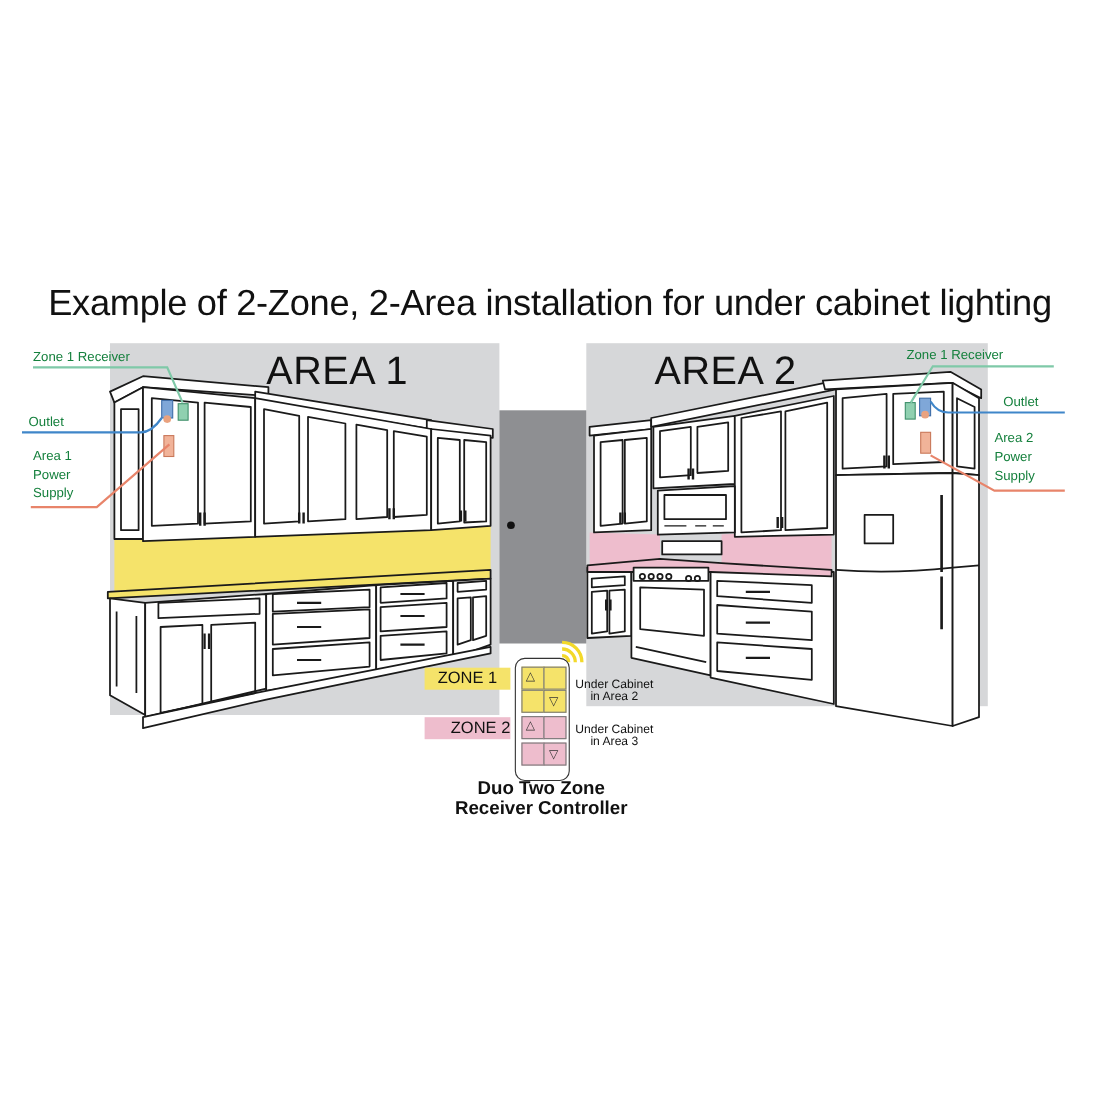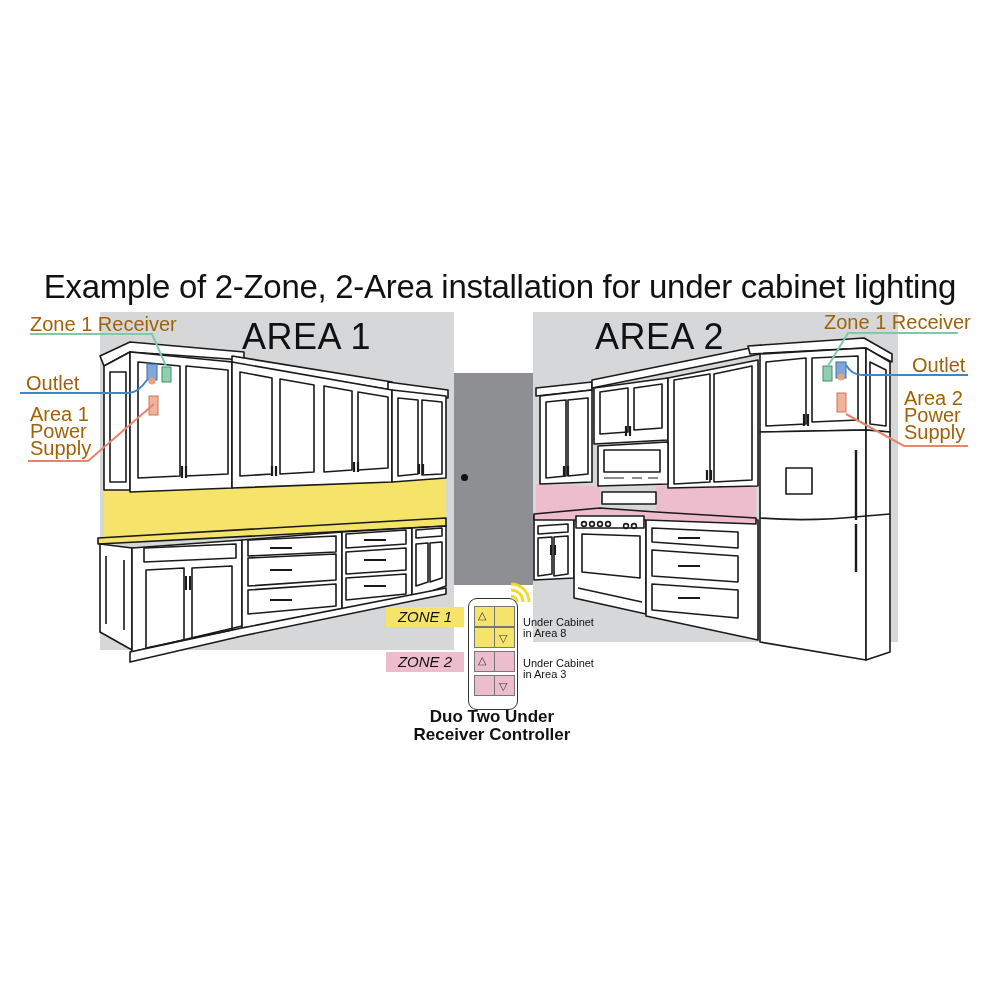--- a/index.html
+++ b/index.html
@@ -1,25 +1,25 @@
 <!DOCTYPE html>
 <html><head>
 <meta charset="utf-8">
 <style>
   html, body { margin:0; padding:0; background:#ffffff; }
   body { width:1000px; height:1000px; position:relative; overflow:hidden;
          font-family:"Liberation Sans", sans-serif; color:#111; }
   .abs { position:absolute; }
-  .title { left:0; top:256px; width:1000px; text-align:center; font-size:33px; letter-spacing:-0.3px;margin-top:12px; }
+  .title { left:0; top:256px; width:1000px; text-align:center; font-size:33px; letter-spacing:-0.3px; }
   .wall { background:#d6d7d9; }
   .door { background:#8e8f92; }
   .area-label { font-size:36px; letter-spacing:0.5px; }
-  .callout { font-size:20px; line-height:17px; color:#a16207; }
-  .zone-tag { font-size:15px; padding:0; text-align:center; line-height:20px;font-style:italic; }
-  .small { font-size:11px; line-height:11px; }
+  .callout { font-size:12px; line-height:17px; color:#15803d; }
+  .zone-tag { font-size:15px; padding:0; text-align:center; line-height:20px; }
+  .small { font-size:11px; line-height:11px;text-align:center; }
   .caption { font-size:17px; font-weight:bold; text-align:center; line-height:18px; }
   svg { position:absolute; left:0; top:0; }
 </style>
 </head>
 <body>
 
 <div class="abs title">Example of 2-Zone, 2-Area installation for under cabinet lighting</div>
 
 <div class="abs wall" style="left:100px;top:312px;width:354px;height:338px;"></div>
 <div class="abs wall" style="left:533px;top:312px;width:365px;height:330px;"></div>
@@ -177,21 +177,21 @@
 
 <svg width="1000" height="1000" viewBox="0 0 1000 1000">
   <g fill="none" stroke="#f3d92a" stroke-width="3">
     <path d="M511 596 a6 6 0 0 1 6 6"></path>
     <path d="M511 590 a12 12 0 0 1 12 12"></path>
     <path d="M511 584 a18 18 0 0 1 18 18"></path>
   </g>
 </svg>
 
 <div class="abs zone-tag" style="left:386px;top:607px;width:78px;background:#f5e36a;">ZONE 1</div>
-<div class="abs zone-tag" style="left:386px;top:652px;width:78px;background:#eebdcd;">ZONE 2</div>
+<div class="abs zone-tag" style="left:386px;top:652px;width:78px;background:#eebdcd;text-align:right;">ZONE 2</div>
 
 <div class="abs" style="left:468px;top:598px;width:48px;height:110px;border:1.5px solid #333;border-radius:9px;background:#fff;"></div>
 
 <div class="abs" style="left:474px;top:606px;width:19px;height:19px;background:#f5e36a;border:1px solid #777;">
   <span style="position:absolute;left:3px;top:3px;font-size:11px;line-height:11px;color:#333;">△</span>
 </div>
 <div class="abs" style="left:494px;top:606px;width:19px;height:19px;background:#f5e36a;border:1px solid #777;"></div>
 <div class="abs" style="left:474px;top:627px;width:19px;height:19px;background:#f5e36a;border:1px solid #777;"></div>
 <div class="abs" style="left:494px;top:627px;width:19px;height:19px;background:#f5e36a;border:1px solid #777;">
   <span style="position:absolute;left:4px;top:5px;font-size:11px;line-height:11px;color:#333;">▽</span>
@@ -201,23 +201,23 @@
   <span style="position:absolute;left:3px;top:3px;font-size:11px;line-height:11px;color:#333;">△</span>
 </div>
 <div class="abs" style="left:494px;top:651px;width:19px;height:19px;background:#eebdcd;border:1px solid #777;"></div>
 <div class="abs" style="left:474px;top:675px;width:19px;height:19px;background:#eebdcd;border:1px solid #777;"></div>
 <div class="abs" style="left:494px;top:675px;width:19px;height:19px;background:#eebdcd;border:1px solid #777;">
   <span style="position:absolute;left:4px;top:5px;font-size:11px;line-height:11px;color:#333;">▽</span>
 </div>
 
 <div class="abs small" style="left:523px;top:617px;">
   <div>Under Cabinet</div>
-  <div>in Area 8</div>
+  <div>in Area 2</div>
 </div>
 <div class="abs small" style="left:523px;top:658px;">
   <div>Under Cabinet</div>
   <div>in Area 3</div>
 </div>
 
 <div class="abs caption" style="left:392px;top:708px;width:200px;">
-  <div>Duo Two Under</div>
+  <div>Duo Two Zone</div>
   <div>Receiver Controller</div>
 </div>
 
 </body></html>

